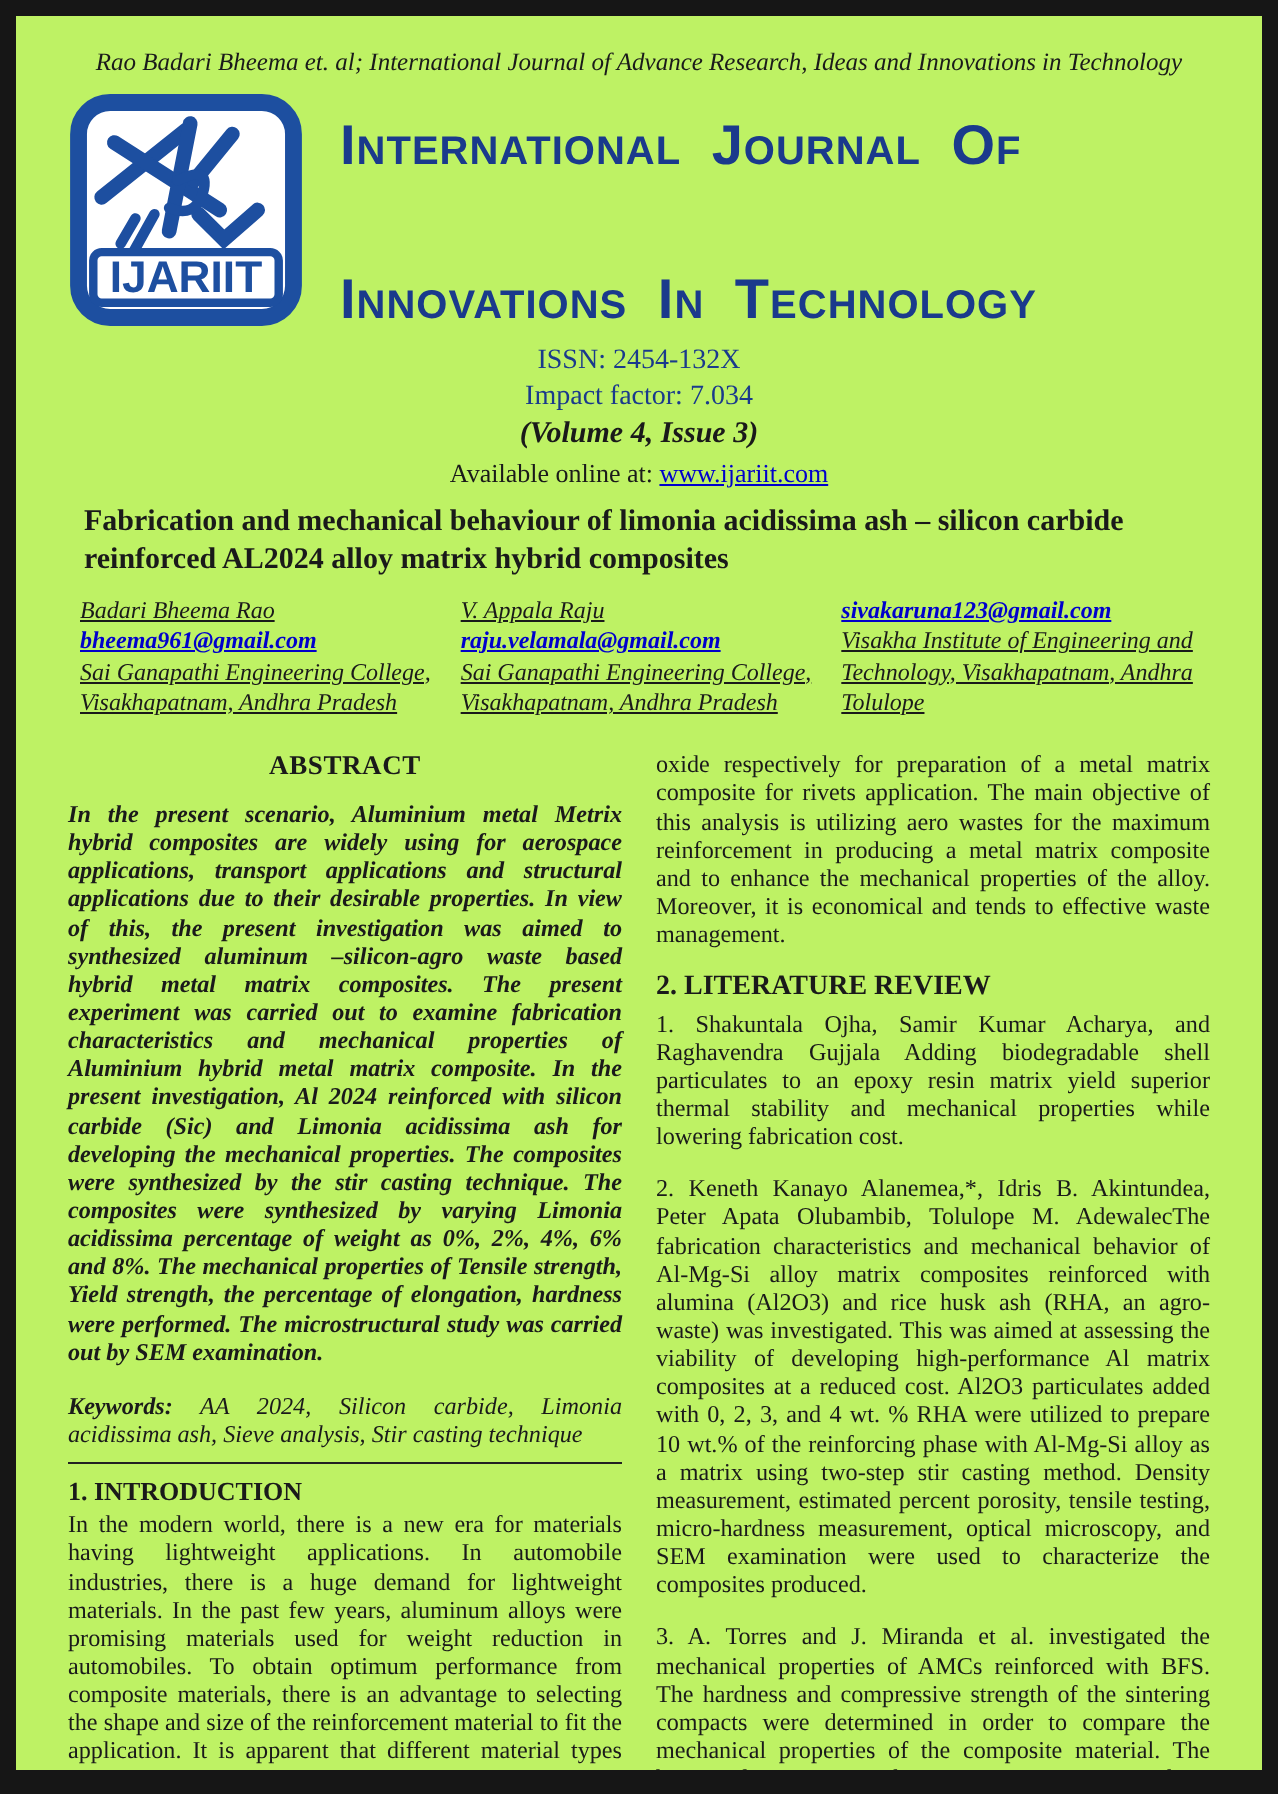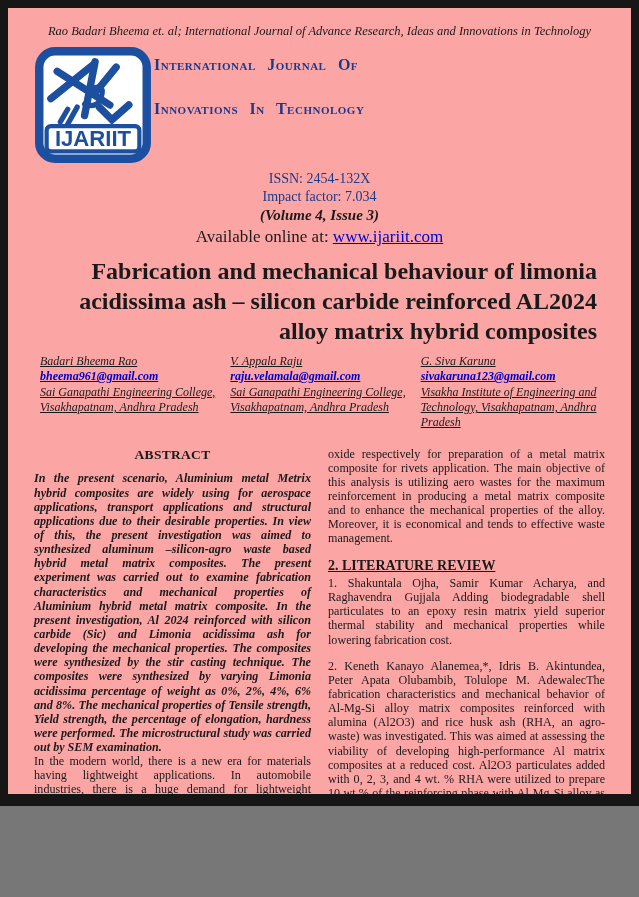--- a/index.html
+++ b/index.html
@@ -1,65 +1,65 @@
 <!DOCTYPE html>
 <html><head>
 <meta charset="utf-8">
 <style>
   * { margin: 0; padding: 0; box-sizing: border-box; }
   html, body { background: #777; }
   .page {
-    width: 639px; height: 806px;
-    background: #fca5a5;
+    width: 639px; height: 897px;
+    background: #bef264;
     border: 8px solid #161616;
     border-bottom-width: 12px;
     padding: 14px 26px 10px 26px;
     font-family: "Liberation Serif", serif;
     color: #1a1a1a;
     display: flex; flex-direction: column;
     overflow: hidden;
     position: relative;
   }
   
   .running-header {
     text-align: center; font-style: italic; font-size: 12.5px; margin-top: 2px;
   }
   
   .masthead { display: flex; align-items: flex-start; margin-top: 7px; }
   .logo-box { flex: 0 0 120px; }
   .journal-name {
-    font-family: Liberation Serif, serif;
+    font-family: Liberation Sans, sans-serif;
     font-weight: 700; font-variant: small-caps;
-    color: #1a3a8c; font-size: 16px; line-height: 1.38;
+    color: #1a3a8c; font-size: 28px; line-height: 1.38;
     letter-spacing: 0.5px; word-spacing: 7px;
-    margin-left: 0; margin-top: 8px;
+    margin-left: 16px; margin-top: 8px;
   }
   .center-block { text-align: center; margin-top: 2px; }
   .issn-line, .impact-line { color: #1a3a8c; font-weight: 400; font-size: 14px; line-height: 1.3; }
   .volume-line { font-weight: 700; font-style: italic; font-size: 15px; line-height: 1.3; }
-  .available-line { font-size: 17px; line-height: 1.35; }
+  .available-line { font-size: 13px; line-height: 1.35; }
   a.link, .link { color: #0000cc; text-decoration: underline; cursor: pointer; }
   
   .article-title {
-    text-align: right; font-size: 24px; line-height: 1.25;
+    text-align: left; font-size: 15px; line-height: 1.25;
     max-width: 555px; margin: 7px auto 4px auto; font-family: Liberation Serif, serif;
   }
   
   .authors-row { display: flex; justify-content: space-between; margin-top: 4px; }
   .author-card { flex: 1 1 0; font-style: italic; font-size: 12px; line-height: 1.28; padding: 0 6px; text-decoration: underline; }
   .author-email { color: #0000cc; text-decoration: underline; font-weight: 700; display: inline-block; cursor: pointer; }
   
   .body-cols { display: flex; gap: 17px; margin-top: 16px; text-align: justify; font-size: 12.1px; line-height: 1.17; }
   .col { flex: 1 1 0; min-width: 0; }
   .abstract-heading { text-align: center; font-weight: 700; font-size: 13.5px; margin-bottom: 9px; letter-spacing: 0.3px; }
   .abstract-body { font-weight: 700; font-style: italic; }
   .keywords-line { font-style: italic; margin-top: 13px; padding-bottom: 7px; border-bottom: 1.5px solid #222; }
   .keywords-label { font-weight: 700; }
   .section-heading { font-weight: 700; font-size: 13px; margin-top: 6px; margin-bottom: 2px; }
-  .lit-heading { font-weight: 700; font-size: 14px; margin-top: 12px; margin-bottom: 2px; text-decoration: underline; }
+  .lit-heading { font-weight: 700; font-size: 14px; margin-top: 12px; margin-bottom: 2px; }
   .para { margin-bottom: 12px; }
   .para:last-child { margin-bottom: 0; }
 </style>
 </head>
 <body>
 
 <div class="page">
 
   <div class="running-header">Rao Badari Bheema et. al; International Journal of Advance Research, Ideas and Innovations in Technology</div>
 
@@ -107,30 +107,34 @@
       <div>Badari Bheema Rao</div>
       <span class="author-email">bheema961@gmail.com</span>
       <div>Sai Ganapathi Engineering College, Visakhapatnam, Andhra Pradesh</div>
     </div>
     <div class="author-card">
       <div>V. Appala Raju</div>
       <span class="author-email">raju.velamala@gmail.com</span>
       <div>Sai Ganapathi Engineering College, Visakhapatnam, Andhra Pradesh</div>
     </div>
     <div class="author-card">
-      <div>G. Siva Karuna</div>
       <span class="author-email">sivakaruna123@gmail.com</span>
-      <div>Visakha Institute of Engineering and Technology, Visakhapatnam, Andhra Pradesh</div>
+      <div>Visakha Institute of Engineering and Technology, Visakhapatnam, Andhra Tolulope</div>
     </div>
   </div>
 
   <div class="body-cols">
     <div class="col">
       <div class="abstract-heading">ABSTRACT</div>
       <div class="abstract-body">In the present scenario, Aluminium metal Metrix hybrid composites are widely using for aerospace applications, transport applications and structural applications due to their desirable properties. In view of this, the present investigation was aimed to synthesized aluminum –silicon-agro waste based hybrid metal matrix composites. The present experiment was carried out to examine fabrication characteristics and mechanical properties of Aluminium hybrid metal matrix composite. In the present investigation, Al 2024 reinforced with silicon carbide (Sic) and Limonia acidissima ash for developing the mechanical properties. The composites were synthesized by the stir casting technique. The composites were synthesized by varying Limonia acidissima percentage of weight as 0%, 2%, 4%, 6% and 8%. The mechanical properties of Tensile strength, Yield strength, the percentage of elongation, hardness were performed. The microstructural study was carried out by SEM examination.</div>
+      <div class="keywords-line">
+        <span class="keywords-label">Keywords:</span>
+        <span>AA 2024, Silicon carbide, Limonia acidissima ash, Sieve analysis, Stir casting technique</span>
+      </div>
+      <div class="section-heading">1. INTRODUCTION</div>
       <div class="para">In the modern world, there is a new era for materials having lightweight applications. In automobile industries, there is a huge demand for lightweight materials. In the past few years, aluminum alloys were promising materials used for weight reduction in automobiles. To obtain optimum performance from composite materials, there is an advantage to selecting the shape and size of the reinforcement material to fit the application. It is apparent that different material types and shapes will have advantages in different matrices.</div>
 
     </div>
 
     <div class="col">
       <div class="para">oxide respectively for preparation of a metal matrix composite for rivets application. The main objective of this analysis is utilizing aero wastes for the maximum reinforcement in producing a metal matrix composite and to enhance the mechanical properties of the alloy. Moreover, it is economical and tends to effective waste management.</div>
       <div class="lit-heading">2. LITERATURE REVIEW</div>
       <div class="para">1. Shakuntala Ojha, Samir Kumar Acharya, and Raghavendra Gujjala Adding biodegradable shell particulates to an epoxy resin matrix yield superior thermal stability and mechanical properties while lowering fabrication cost.</div>
       <div class="para">2. Keneth Kanayo Alanemea,*, Idris B. Akintundea, Peter Apata Olubambib, Tolulope M. AdewalecThe fabrication characteristics and mechanical behavior of Al-Mg-Si alloy matrix composites reinforced with alumina (Al2O3) and rice husk ash (RHA, an agro-waste) was investigated. This was aimed at assessing the viability of developing high-performance Al matrix composites at a reduced cost. Al2O3 particulates added with 0, 2, 3, and 4 wt. % RHA were utilized to prepare 10 wt.% of the reinforcing phase with Al-Mg-Si alloy as a matrix using two-step stir casting method. Density measurement, estimated percent porosity, tensile testing, micro-hardness measurement, optical microscopy, and SEM examination were used to characterize the composites produced.</div>
       <div class="para">3. A. Torres and J. Miranda et al. investigated the mechanical properties of AMCs reinforced with BFS. The hardness and compressive strength of the sintering compacts were determined in order to compare the mechanical properties of the composite material. The best results concerning the AL/BFS composites reaching compressive strengths up to 370 Mpa.</div>

